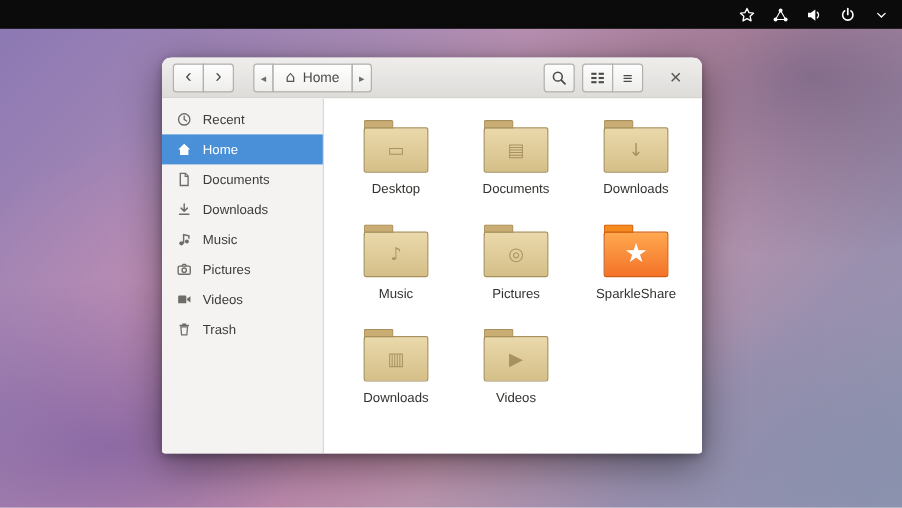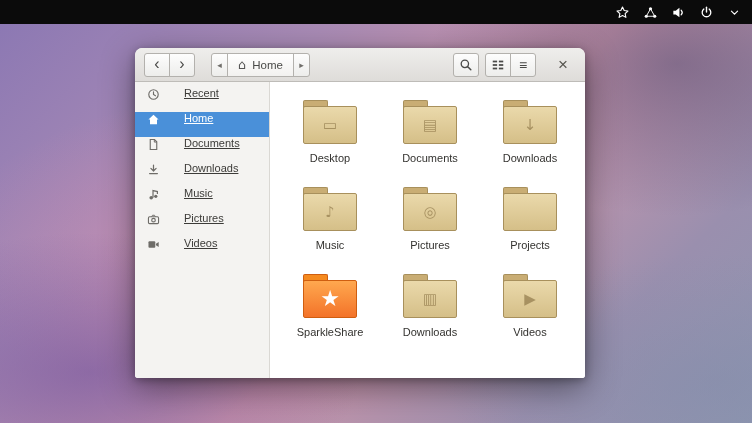--- a/index.html
+++ b/index.html
@@ -73,22 +73,22 @@
   .winbody { flex:1; display:flex; min-height:0; border-radius:0 0 3px 3px; overflow:hidden; }
 
   
   .sidebar {
     width:135px; flex:0 0 135px;
     background:#f4f3f1;
     border-right:1px solid #dad8d4;
     padding-top:5px;
   }
   .side-item {
-    height:25px; display:flex; gap:24px;
-    padding:0 11px; font-size:11px; color:#3c3b38;text-decoration:underline;
+    height:25px; display:flex; align-items:center; gap:9px;
+    padding:0 11px; font-size:11px; color:#3c3b38;
   }
   .side-item .sicon { width:14px; height:14px; color:#6e6c68; display:flex; align-items:center; justify-content:center; }
   .side-item.active { background:#4a90d9; color:#ffffff; }
   .side-item.active .sicon { color:#ffffff; }
   .sicon svg { display:block; }
 
   
   .content { flex:1; background:#ffffff; overflow:hidden; }
   .grid {
     display:grid; grid-template-columns:repeat(3,100px);
@@ -267,20 +267,29 @@
       <div class="side-item">
         <span class="sicon">
           <svg width="13" height="13" viewBox="0 0 16 16">
               <rect x="1.8" y="4" width="8.4" height="8" rx="1.2" fill="currentColor"></rect>
               <path d="M11 7.2l3.4-2.4v6.4L11 8.8z" fill="currentColor"></path>
             </svg>
         </span>
         <span>Videos</span>
       </div>
 
+      <div class="side-item">
+        <span class="sicon">
+          <svg width="13" height="13" viewBox="0 0 16 16">
+              <path d="M4.6 5.4h6.8l-.7 8.2H5.3z" fill="none" stroke="currentColor" stroke-width="1.3"></path>
+              <path d="M3.2 4h9.6M6.6 4V2.6h2.8V4" fill="none" stroke="currentColor" stroke-width="1.3"></path>
+            </svg>
+        </span>
+        <span>Trash</span>
+      </div>
 
     </div>
 
     <div class="content">
       <div class="grid">
 
         <div class="cell">
           <div class="folder">
               <div class="fbody">
                 <span class="emblem">▭</span>
@@ -318,28 +327,20 @@
 
         <div class="cell">
           <div class="folder">
               <div class="fbody">
                 <span class="emblem">◎</span>
               </div>
             </div>
           <div class="flabel">Pictures</div>
         </div>
 
-        <div class="cell">
-          <div class="folder">
-              <div class="fbody">
-                <span class="emblem"></span>
-              </div>
-            </div>
-          <div class="flabel">Projects</div>
-        </div>
 
         <div class="cell">
           <div class="folder orange">
               <div class="fbody">
                 <span class="emblem">★</span>
               </div>
             </div>
           <div class="flabel">SparkleShare</div>
         </div>
 

